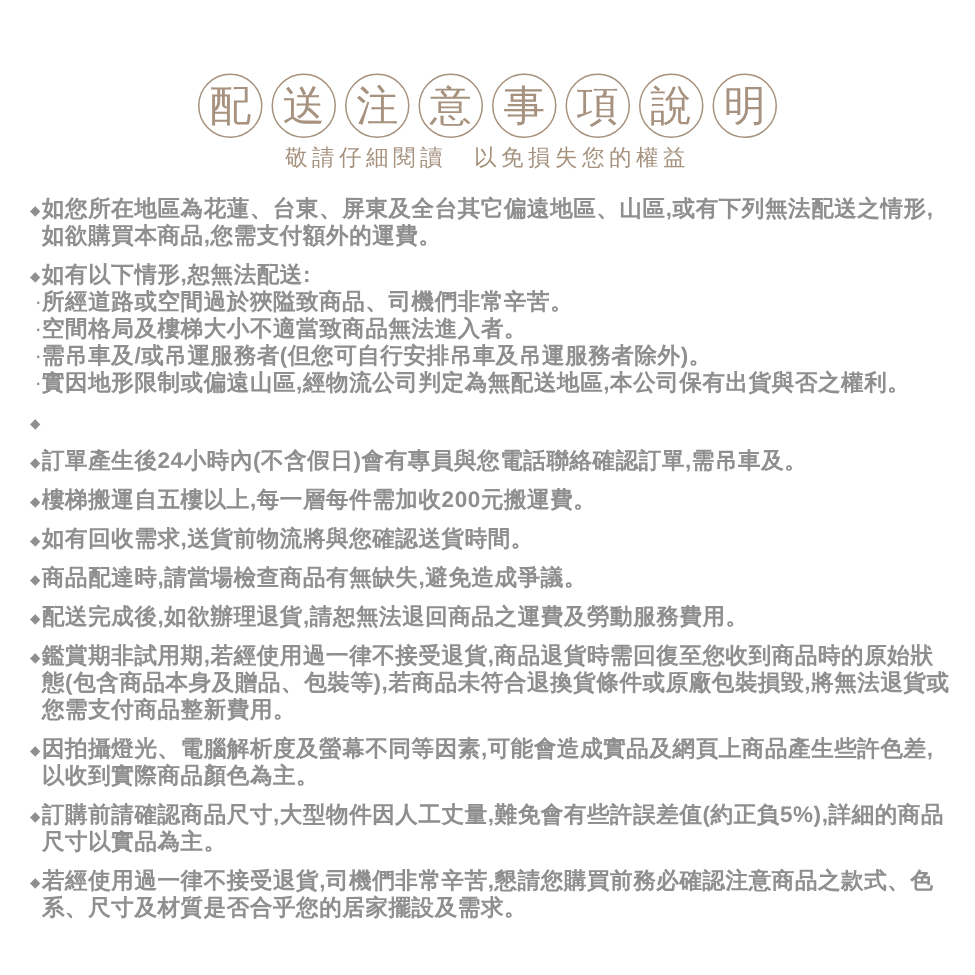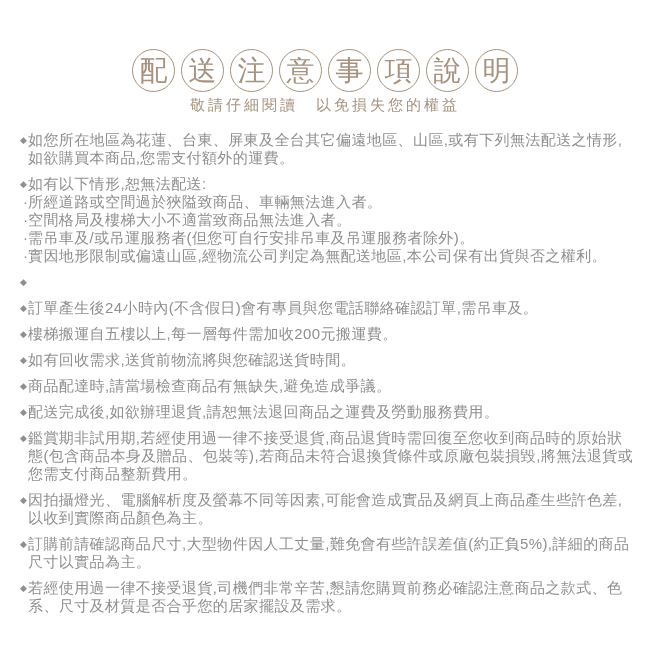--- a/index.html
+++ b/index.html
@@ -44,21 +44,21 @@
   .item { display: flex; align-items: flex-start; margin-bottom: 8px; }
   .item.tight { margin-bottom: 0; }
   .group { margin-bottom: 8px; }
   .bullet {
     flex: none;
     width: 8px;
     font-size: 9px;
     line-height: 18px;
     letter-spacing: 0;
   }
-  .txt { flex: 1; }
+  .txt { flex: 1; font-weight: bold; }
   .line { display: block; }
   .subitem { display: flex; align-items: flex-start; padding-left: 3px; }
   .dot {
     flex: none;
     width: 5px;
     font-size: 15px;
     line-height: 18px;
     letter-spacing: 0;
   }
 </style>
@@ -88,21 +88,21 @@
       <span class="txt">如您所在地區為花蓮、台東、屏東及全台其它偏遠地區、山區,或有下列無法配送之情形,如欲購買本商品,您需支付額外的運費。</span>
     </div>
 
     <div class="group">
       <div class="item tight">
         <span class="bullet">◆</span>
         <span class="txt">如有以下情形,恕無法配送:</span>
       </div>
       <div class="subitem">
         <span class="dot">·</span>
-        <span class="txt">所經道路或空間過於狹隘致商品、車輛無法進入者。</span>
+        <span class="txt">所經道路或空間過於狹隘致商品、司機們非常辛苦。</span>
       </div>
       <div class="subitem">
         <span class="dot">·</span>
         <span class="txt">空間格局及樓梯大小不適當致商品無法進入者。</span>
       </div>
       <div class="subitem">
         <span class="dot">·</span>
         <span class="txt">需吊車及/或吊運服務者(但您可自行安排吊車及吊運服務者除外)。</span>
       </div>
       <div class="subitem">

